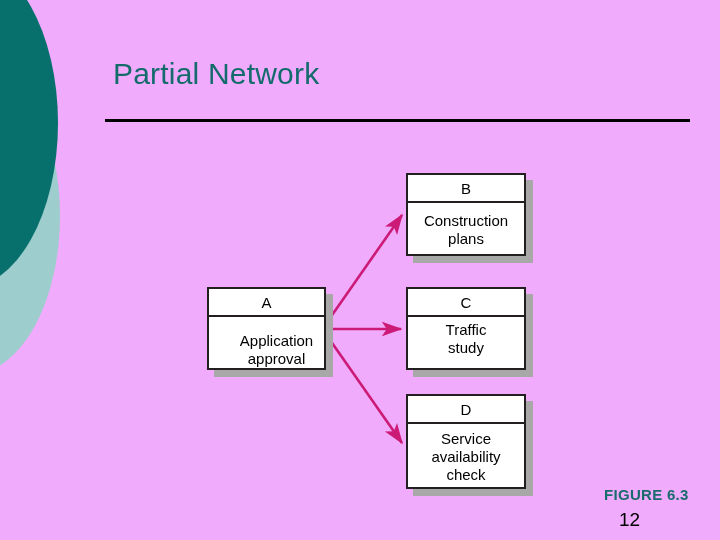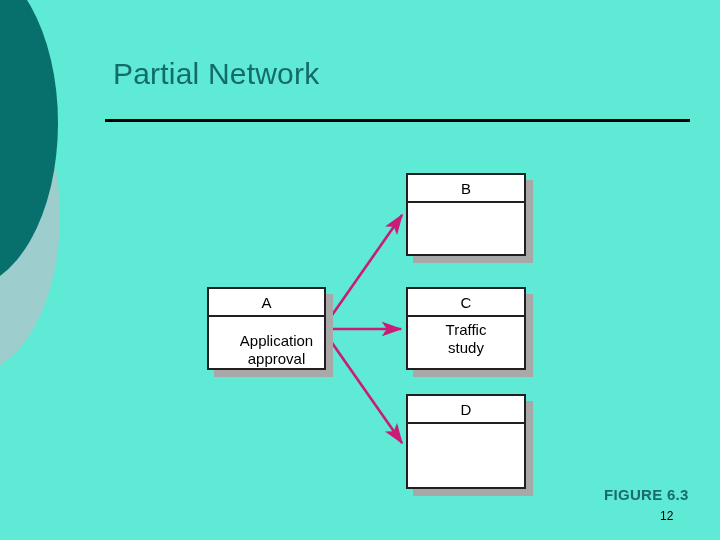--- a/index.html
+++ b/index.html
@@ -4,21 +4,21 @@
 <style>
   html, body {
     margin: 0;
     padding: 0;
     background: #ffffff;
   }
   #slide {
     position: relative;
     width: 720px;
     height: 540px;
-    background: #5eead4;
+    background: #f0abfc;
     overflow: hidden;
     font-family: "Liberation Sans", sans-serif;
   }
 
   
   .deco-light {
     position: absolute;
     left: -118px;
     top: 58px;
     width: 178px;
@@ -123,23 +123,23 @@
     left: 604px;
     top: 486px;
     font-size: 15px;
     font-weight: bold;
     color: #1a6b6b;
     letter-spacing: 0.3px;
     white-space: nowrap;
   }
   .page-number {
     position: absolute;
-    left: 660px;
+    left: 619px;
     top: 509px;
-    font-size: 12px;
+    font-size: 19px;
     color: #000000;
   }
 </style>
 </head>
 <body>
 
 <div id="slide">
 
   <div class="deco-light"></div>
   <div class="deco-dark"></div>
@@ -164,30 +164,35 @@
     </svg>
 
     <div class="node" id="node-a">
       <div class="node-id">A</div>
       <div class="node-label">Application
 approval</div>
     </div>
 
     <div class="node" id="node-b">
       <div class="node-id">B</div>
+      <div class="node-label">Construction
+plans</div>
     </div>
 
     <div class="node" id="node-c">
       <div class="node-id">C</div>
       <div class="node-label">Traffic
 study</div>
     </div>
 
     <div class="node" id="node-d">
       <div class="node-id">D</div>
+      <div class="node-label">Service
+availability
+check</div>
     </div>
 
   </div>
 
   <div class="figure-caption">FIGURE 6.3</div>
   <div class="page-number">12</div>
 
 </div>
 
 </body></html>

